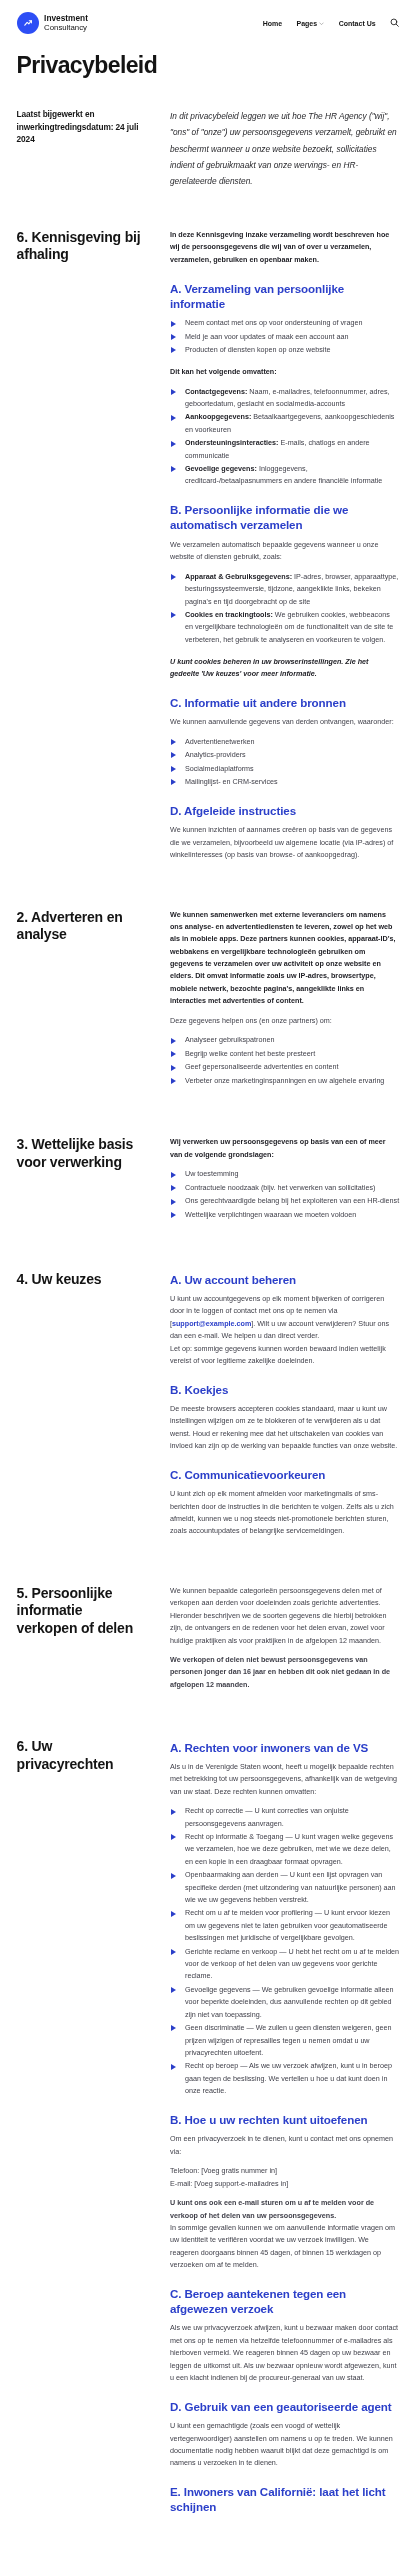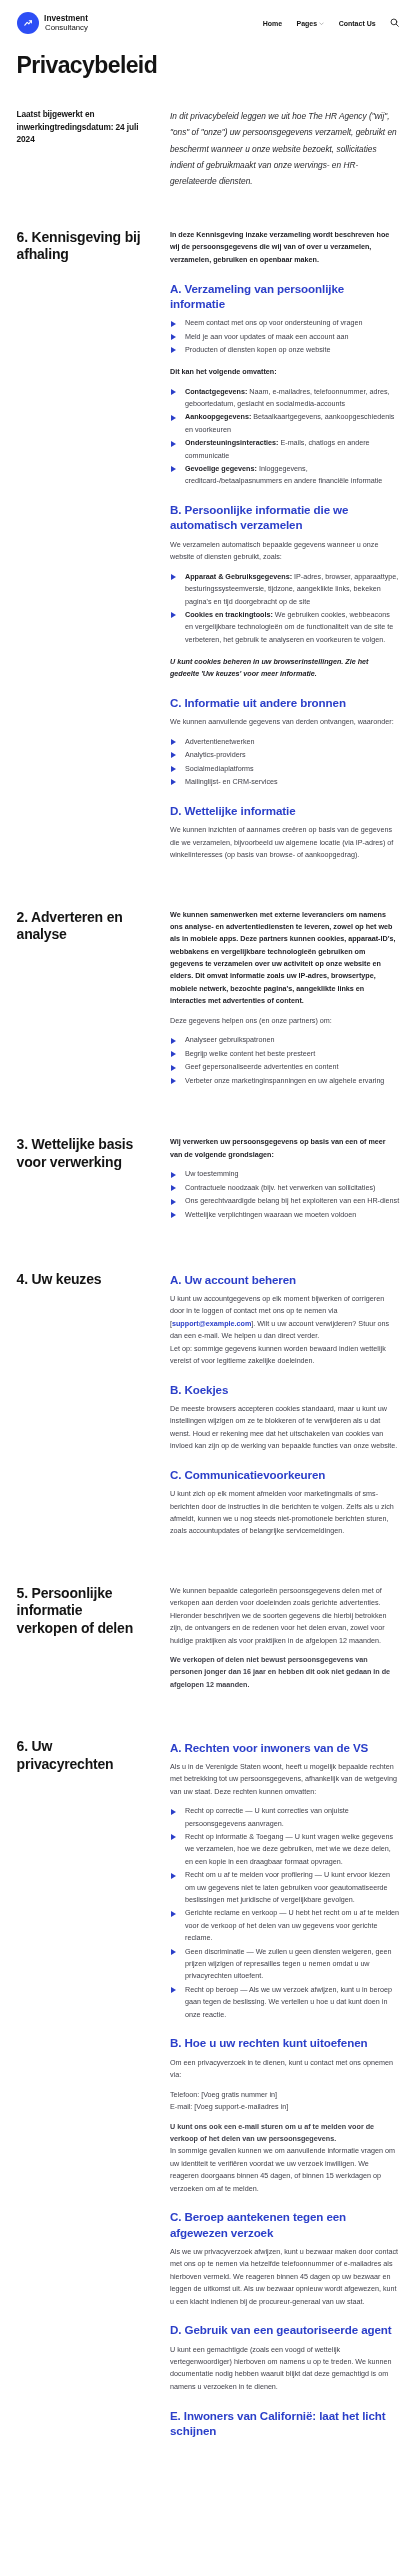--- a/index.html
+++ b/index.html
@@ -1,19 +1,19 @@
 <!DOCTYPE html>
 <html lang="nl" style="font-size:9px"><head>
 <meta charset="utf-8">
 <style>
   html,body{margin:0;padding:0;background:#fff;}
   body{width:416px;font-family:"Liberation Sans",sans-serif;color:#18181b;-webkit-font-smoothing:antialiased;}
 
   
-  .topbar{display:flex;align-items:center;justify-content:space-between;padding:12.2px 16.6px 9px;text-align:right;}
+  .topbar{display:flex;align-items:center;justify-content:space-between;padding:12.2px 16.6px 9px;}
   .logo{display:flex;align-items:center;gap:5.5px;text-decoration:none;color:#141414;cursor:pointer;}
   .logo-circle{width:22px;height:22px;border-radius:50%;background:#2d4ef5;display:flex;align-items:center;justify-content:center;flex:none;}
   .brand-t1{font-size:8.3px;font-weight:700;line-height:1.2;}
   .brand-t2{font-size:7.8px;font-weight:400;line-height:1.2;}
   .nav{display:flex;align-items:center;gap:14.4px;}
   .nav-item{font-size:7px;font-weight:700;color:#141414;text-decoration:none;display:flex;align-items:center;gap:2.2px;cursor:pointer;}
   .search-btn{display:flex;align-items:center;cursor:pointer;background:none;border:none;padding:0;}
 
   
   main{padding:0 16.6px 61px;}
@@ -119,21 +119,21 @@
       </ul>
       <p class="bi">U kunt cookies beheren in uw browserinstellingen. Zie het gedeelte 'Uw keuzes' voor meer informatie.</p>
       <h3 class="sub">C. Informatie uit andere bronnen</h3>
       <p>We kunnen aanvullende gegevens van derden ontvangen, waaronder:</p>
       <ul>
         <li><span class="tri"></span><span>Advertentienetwerken</span></li>
         <li><span class="tri"></span><span>Analytics-providers</span></li>
         <li><span class="tri"></span><span>Socialmediaplatforms</span></li>
         <li><span class="tri"></span><span>Mailinglijst- en CRM-services</span></li>
       </ul>
-      <h3 class="sub">D. Wettelijke informatie</h3>
+      <h3 class="sub">D. Afgeleide instructies</h3>
       <p>We kunnen inzichten of aannames creëren op basis van de gegevens die we verzamelen, bijvoorbeeld uw algemene locatie (via IP-adres) of winkelinteresses (op basis van browse- of aankoopgedrag).</p>
     </div>
   </section>
 
   <section class="row">
     <div class="lcol">
         <h2 class="sec">2. Adverteren en analyse</h2>
       </div>
     <div class="rcol">
       <p class="b">We kunnen samenwerken met externe leveranciers om namens ons analyse- en advertentiediensten te leveren, zowel op het web als in mobiele apps. Deze partners kunnen cookies, apparaat-ID's, webbakens en vergelijkbare technologieën gebruiken om gegevens te verzamelen over uw activiteit op onze website en elders. Dit omvat informatie zoals uw IP-adres, browsertype, mobiele netwerk, bezochte pagina's, aangeklikte links en interacties met advertenties of content.</p>
@@ -190,34 +190,36 @@
   <section class="row">
     <div class="lcol">
         <h2 class="sec">6. Uw privacyrechten</h2>
       </div>
     <div class="rcol">
       <h3 class="sub">A. Rechten voor inwoners van de VS</h3>
       <p>Als u in de Verenigde Staten woont, heeft u mogelijk bepaalde rechten met betrekking tot uw persoonsgegevens, afhankelijk van de wetgeving van uw staat. Deze rechten kunnen omvatten:</p>
       <ul>
         <li><span class="tri"></span><span>Recht op correctie — U kunt correcties van onjuiste persoonsgegevens aanvragen.</span></li>
         <li><span class="tri"></span><span>Recht op informatie &amp; Toegang — U kunt vragen welke gegevens we verzamelen, hoe we deze gebruiken, met wie we deze delen, en een kopie in een draagbaar formaat opvragen.</span></li>
+        <li><span class="tri"></span><span>Openbaarmaking aan derden — U kunt een lijst opvragen van specifieke derden (met uitzondering van natuurlijke personen) aan wie we uw gegevens hebben verstrekt.</span></li>
         <li><span class="tri"></span><span>Recht om u af te melden voor profilering — U kunt ervoor kiezen om uw gegevens niet te laten gebruiken voor geautomatiseerde beslissingen met juridische of vergelijkbare gevolgen.</span></li>
         <li><span class="tri"></span><span>Gerichte reclame en verkoop — U hebt het recht om u af te melden voor de verkoop of het delen van uw gegevens voor gerichte reclame.</span></li>
+        <li><span class="tri"></span><span>Gevoelige gegevens — We gebruiken gevoelige informatie alleen voor beperkte doeleinden, dus aanvullende rechten op dit gebied zijn niet van toepassing.</span></li>
         <li><span class="tri"></span><span>Geen discriminatie — We zullen u geen diensten weigeren, geen prijzen wijzigen of represailles tegen u nemen omdat u uw privacyrechten uitoefent.</span></li>
         <li><span class="tri"></span><span>Recht op beroep — Als we uw verzoek afwijzen, kunt u in beroep gaan tegen de beslissing. We vertellen u hoe u dat kunt doen in onze reactie.</span></li>
       </ul>
       <h3 class="sub">B. Hoe u uw rechten kunt uitoefenen</h3>
       <p>Om een privacyverzoek in te dienen, kunt u contact met ons opnemen via:</p>
       <p class="tight">Telefoon: [Voeg gratis nummer in]</p>
       <p>E-mail: [Voeg support-e-mailadres in]</p>
       <p class="tight gap-top">U kunt ons ook een e-mail sturen om u af te melden voor de verkoop of het delen van uw persoonsgegevens.</p>
       <p>In sommige gevallen kunnen we om aanvullende informatie vragen om uw identiteit te verifiëren voordat we uw verzoek inwilligen. We reageren doorgaans binnen 45 dagen, of binnen 15 werkdagen op verzoeken om af te melden.</p>
       <h3 class="sub">C. Beroep aantekenen tegen een afgewezen verzoek</h3>
       <p>Als we uw privacyverzoek afwijzen, kunt u bezwaar maken door contact met ons op te nemen via hetzelfde telefoonnummer of e-mailadres als hierboven vermeld. We reageren binnen 45 dagen op uw bezwaar en leggen de uitkomst uit. Als uw bezwaar opnieuw wordt afgewezen, kunt u een klacht indienen bij de procureur-generaal van uw staat.</p>
       <h3 class="sub">D. Gebruik van een geautoriseerde agent</h3>
-      <p>U kunt een gemachtigde (zoals een voogd of wettelijk vertegenwoordiger) hierboven om namens u op te treden. We kunnen documentatie nodig hebben waaruit blijkt dat deze gemachtigd is om namens u verzoeken in te dienen.</p>
+      <p>U kunt een gemachtigde (zoals een voogd of wettelijk vertegenwoordiger) aanstellen om namens u op te treden. We kunnen documentatie nodig hebben waaruit blijkt dat deze gemachtigd is om namens u verzoeken in te dienen.</p>
       <h3 class="sub">E. Inwoners van Californië: laat het licht schijnen</h3>
 
     </div>
   </section>
 
 </main>
 
 
 </body></html>

